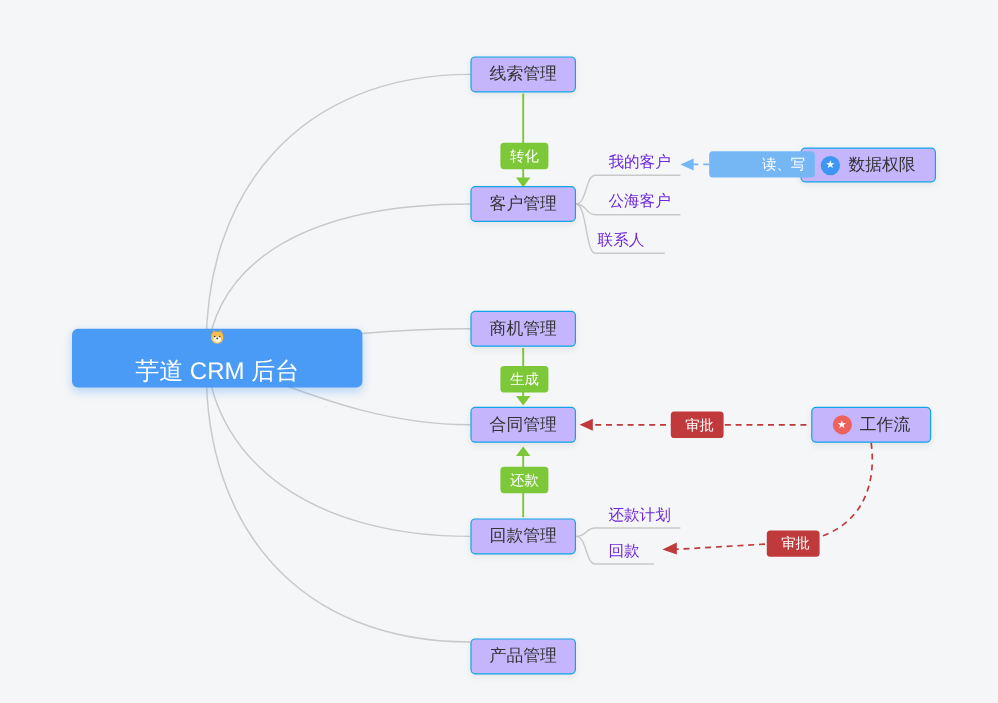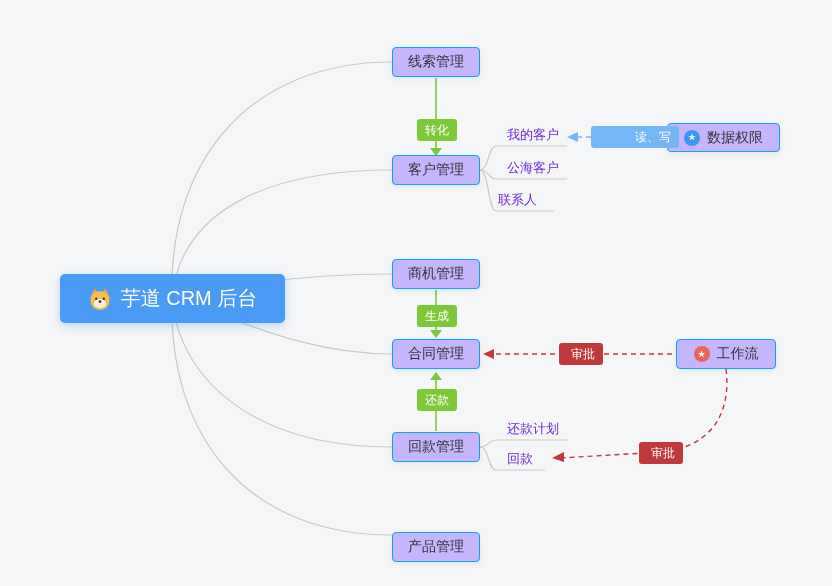--- a/index.html
+++ b/index.html
@@ -11,22 +11,22 @@
   .c-green{stroke:#7dc839;stroke-width:1.6;fill:none;}
   .c-blue-d{stroke:#75b7f5;stroke-width:1.4;fill:none;stroke-dasharray:5 4;}
   .c-red-d{stroke:#c0393b;stroke-width:1.4;fill:none;stroke-dasharray:5 4;}
   .ah-green{fill:#7dc839;}
   .ah-blue{fill:#75b7f5;}
   .ah-red{fill:#c0393b;}
 
   .node{position:absolute;z-index:2;background:#c4b5fd;border:1px solid #0ea5e9;border-radius:4px;
         box-shadow:0 2px 6px rgba(0,0,0,.07);display:flex;align-items:center;justify-content:center;
         font-size:14px;color:#333;box-sizing:border-box;}
-  #n-root{left:60px;top:274px;width:225px;height:49px;background:#4a9bf5;border:none;color:#fff;
-          font-size:20px;font-weight:500;border-radius:5px;box-shadow:0 3px 8px rgba(74,155,245,.35);gap:9px;}
+  #n-root{left:60px;top:274px;width:242px;height:49px;background:#4a9bf5;border:none;color:#fff;
+          font-size:20px;font-weight:500;border-radius:5px;box-shadow:0 3px 8px rgba(74,155,245,.35);gap:9px;flex-direction:column;}
   #n-leads{left:392px;top:47px;width:88px;height:30px;}
   #n-customers{left:392px;top:155px;width:88px;height:30px;}
   #n-opportunities{left:392px;top:259px;width:88px;height:30px;}
   #n-contracts{left:392px;top:339px;width:88px;height:30px;}
   #n-receivables{left:392px;top:432px;width:88px;height:30px;}
   #n-products{left:392px;top:520px;width:88px;height:30px;margin-top:12px;}
   #n-perm{left:667px;top:123px;width:113px;height:29px;gap:7px;}
   #n-flow{left:676px;top:339px;width:100px;height:30px;gap:7px;}
 
   .star{width:16px;height:16px;border-radius:50%;display:flex;align-items:center;justify-content:center;

